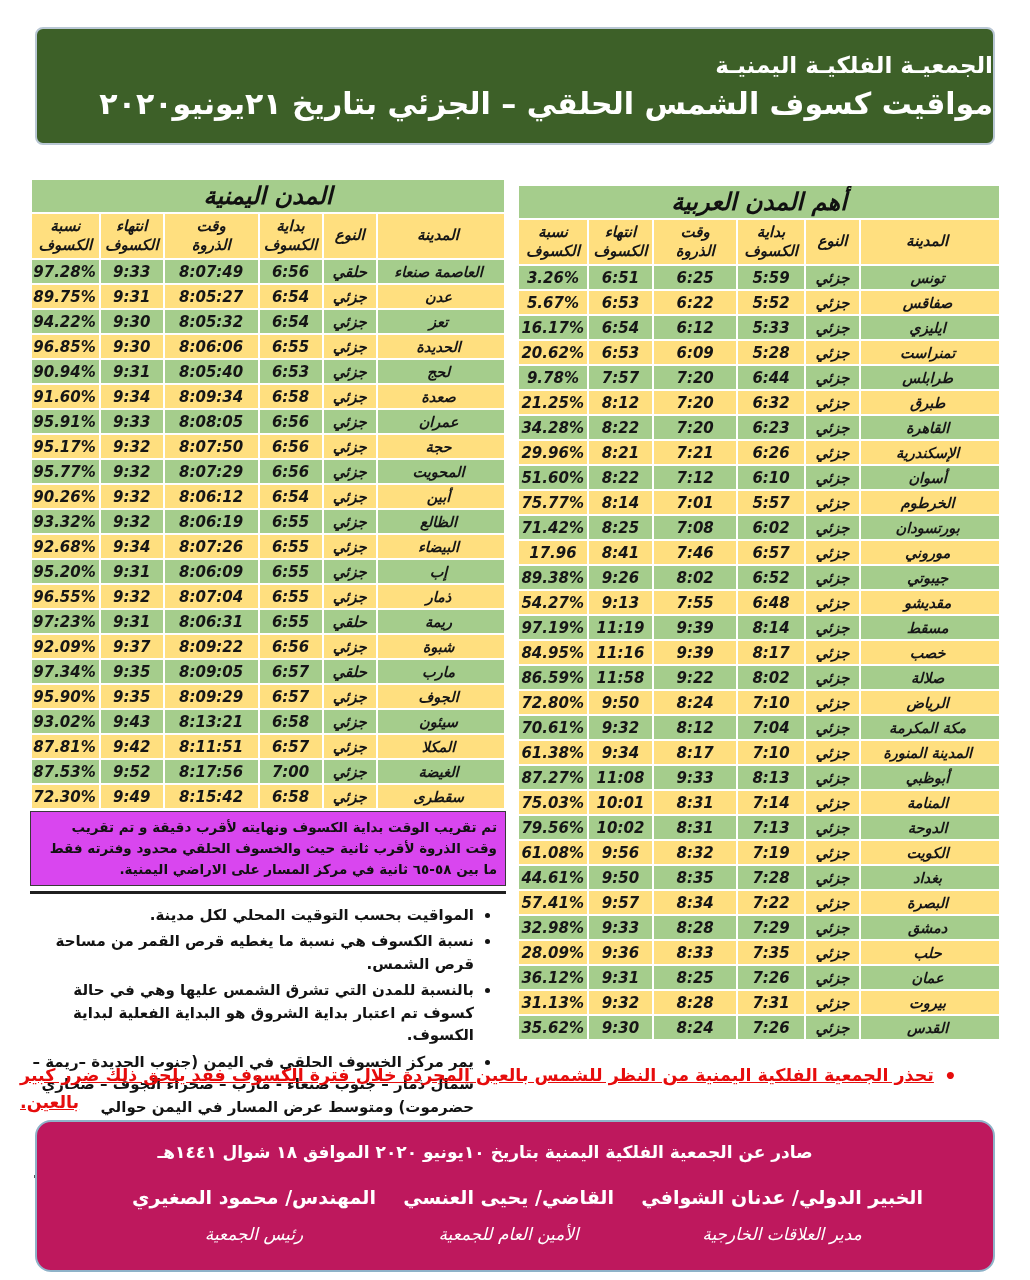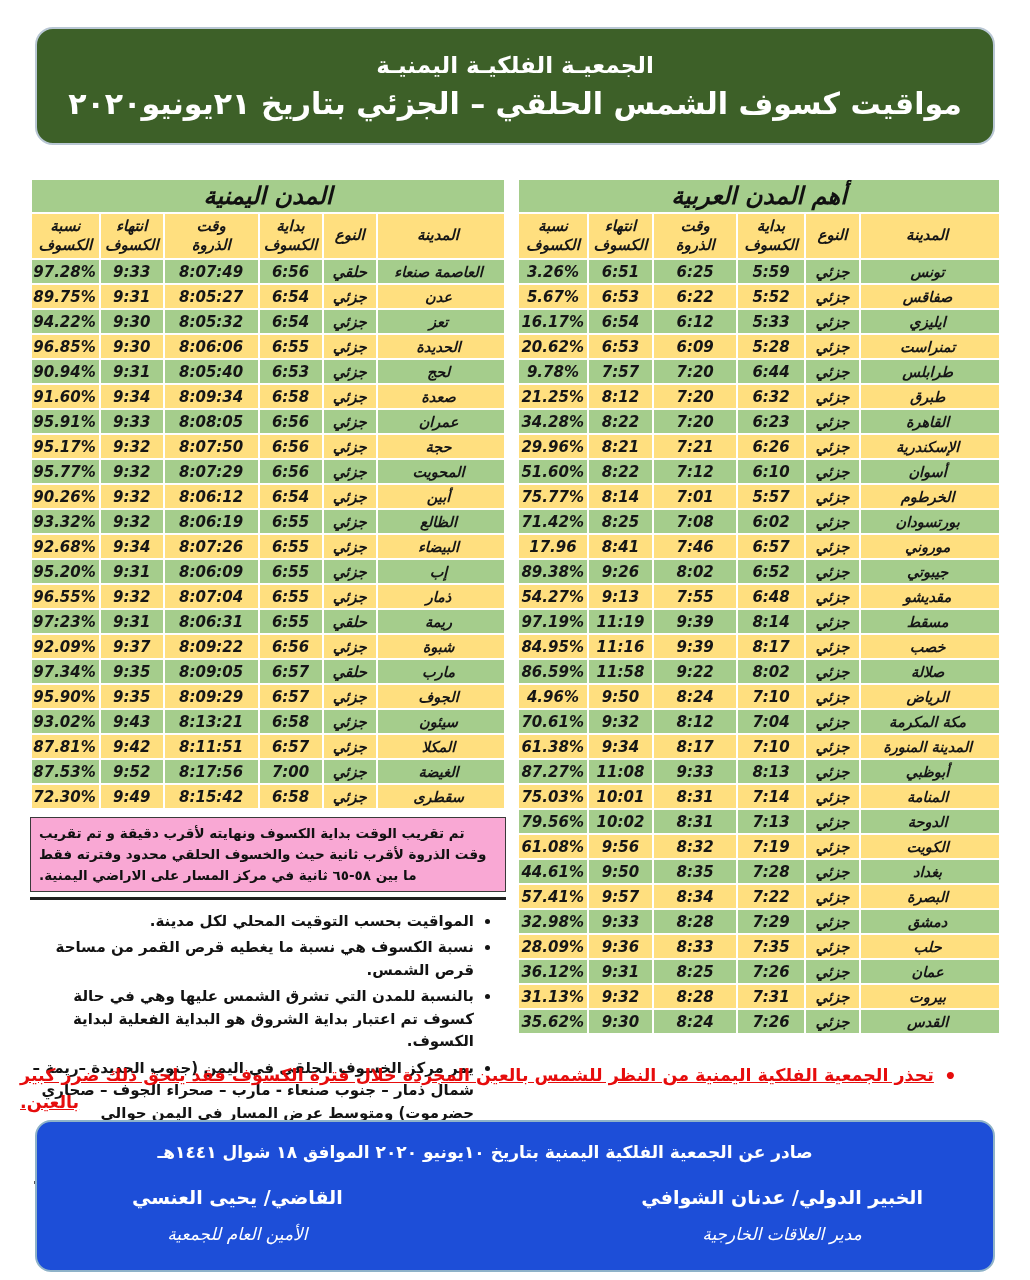--- a/index.html
+++ b/index.html
@@ -6,69 +6,69 @@
   .page {
     position:relative; width:1030px; height:1280px; margin:0 auto;
     background:#ffffff; direction:rtl;
     font-family:"DejaVu Sans", sans-serif; font-weight:bold; color:#161616;
     overflow:hidden;
   }
 
   
   .header-box {
     position:absolute; top:27px; right:35px; left:35px; height:114px;
-    background:#3d6028; border:2px solid #b9c7d4; border-radius:18px;
-    color:#fff; text-align:center;
+    background:#3d6028; border:2px solid #b9c7d4; border-radius:8px;
+    color:#fff; 
     display:flex; flex-direction:column; justify-content:center; gap:8px;
   }
   .header-org   { font-size:23px; letter-spacing:0.5px; }
   .header-title { font-size:30px; }
 
   
-  .arab-col  { position:absolute; top:178px; right:29px;  width:484px; }
+  .arab-col  { position:absolute; top:184px; right:29px;  width:484px; }
   .yemen-col { position:absolute; top:178px; left:30px;   width:476px; }
 
   table { width:100%; border-collapse:collapse; table-layout:fixed;font-style:italic; }
   th, td { border:2px solid #ffffff; text-align:center; font-weight:bold; overflow:hidden; }
 
   tr.title-row th { background:#a5cd8c; font-size:24px; height:32px; padding:0; color:#111; }
   tr.cols-row  th { background:#ffdf7f; font-size:15px;  height:42px; line-height:1.3;
                     white-space:pre-line; vertical-align:middle; padding:1px 2px; }
   tr.cols-row  th:first-child { text-align:center; padding-right:8px; }
 
   tbody td { font-size:15px; height:21px; padding:1px 3px; }
   tbody tr:nth-child(odd)  { background:#a5cd8c; }
   tbody tr:nth-child(even) { background:#ffdf7f; }
   tbody td:first-child { text-align:center; padding-right:8px; font-size:14.5px; }
 
   
   .note-box {
-    margin-top:7px; background:#f9a8d4; border:1px solid #3a3a3a;
-    font-size:13.5px; line-height:1.55; text-align:left; padding:5px 8px; color:#111;
+    margin-top:1px; background:#d946ef; border:1px solid #3a3a3a;
+    font-size:13.5px; line-height:1.55; text-align:right; padding:5px 8px; color:#111;
   }
   .sep-line  { border:none; border-top:3px solid #1f1f1f; margin:5px 0 4px 0; }
   .bullets {
     margin:10px 10px 0 0; padding:0 22px 0 0; list-style:disc;
     font-size:15px; line-height:1.5; text-align:right; color:#131313;
   }
   .bullets li { margin-bottom:4px; }
   .sep-line2 { border:none; border-top:3px solid #555; margin:12px 4px 0 4px; }
 
   
   .warning-row {
     position:absolute; top:1062px; right:28px; left:20px;
     color:#e60c0c; font-size:17.5px; text-align:left; line-height:1.4;
   }
   .warning-bullet { margin-left:10px; font-size:20px; vertical-align:middle; }
   .warning-text { text-decoration:underline; }
 
   
   .footer-box {
     position:absolute; top:1120px; right:35px; left:35px; height:148px;
-    background:#1d4ed8; border:2px solid #8fb3c9; border-radius:16px;
+    background:#be185d; border:2px solid #8fb3c9; border-radius:16px;
     color:#fff;
   }
   .issued-line { text-align:center; font-size:17px; margin-top:20px; padding-right:60px; }
   .sig-row {
     display:flex; justify-content:space-between; margin-top:24px; padding:0 70px 0 95px;
   }
   .sig { text-align:center; min-width:180px; }
   .sig-name { font-size:19px; }
   .sig-role {
     margin-top:16px; font-family:"DejaVu Serif", serif; font-style:italic;
@@ -248,21 +248,21 @@
             <td>9:22</td>
             <td>11:58</td>
             <td>86.59%</td>
           </tr>
           <tr>
             <td>الرياض</td>
             <td>جزئي</td>
             <td>7:10</td>
             <td>8:24</td>
             <td>9:50</td>
-            <td>4.96%</td>
+            <td>72.80%</td>
           </tr>
           <tr>
             <td>مكة المكرمة</td>
             <td>جزئي</td>
             <td>7:04</td>
             <td>8:12</td>
             <td>9:32</td>
             <td>70.61%</td>
           </tr>
           <tr>
@@ -591,16 +591,20 @@
     <div class="issued-line">صادر عن الجمعية الفلكية اليمنية بتاريخ ١٠يونيو ٢٠٢٠ الموافق ١٨ شوال ١٤٤١هـ</div>
     <div class="sig-row">
       <div class="sig">
         <div class="sig-name">الخبير الدولي/ عدنان الشوافي</div>
         <div class="sig-role">مدير العلاقات الخارجية</div>
       </div>
       <div class="sig">
         <div class="sig-name">القاضي/ يحيى العنسي</div>
         <div class="sig-role">الأمين العام للجمعية</div>
       </div>
+      <div class="sig">
+        <div class="sig-name">المهندس/ محمود الصغيري</div>
+        <div class="sig-role">رئيس الجمعية</div>
+      </div>
     </div>
   </div>
 
 </div>
 
 </body></html>

